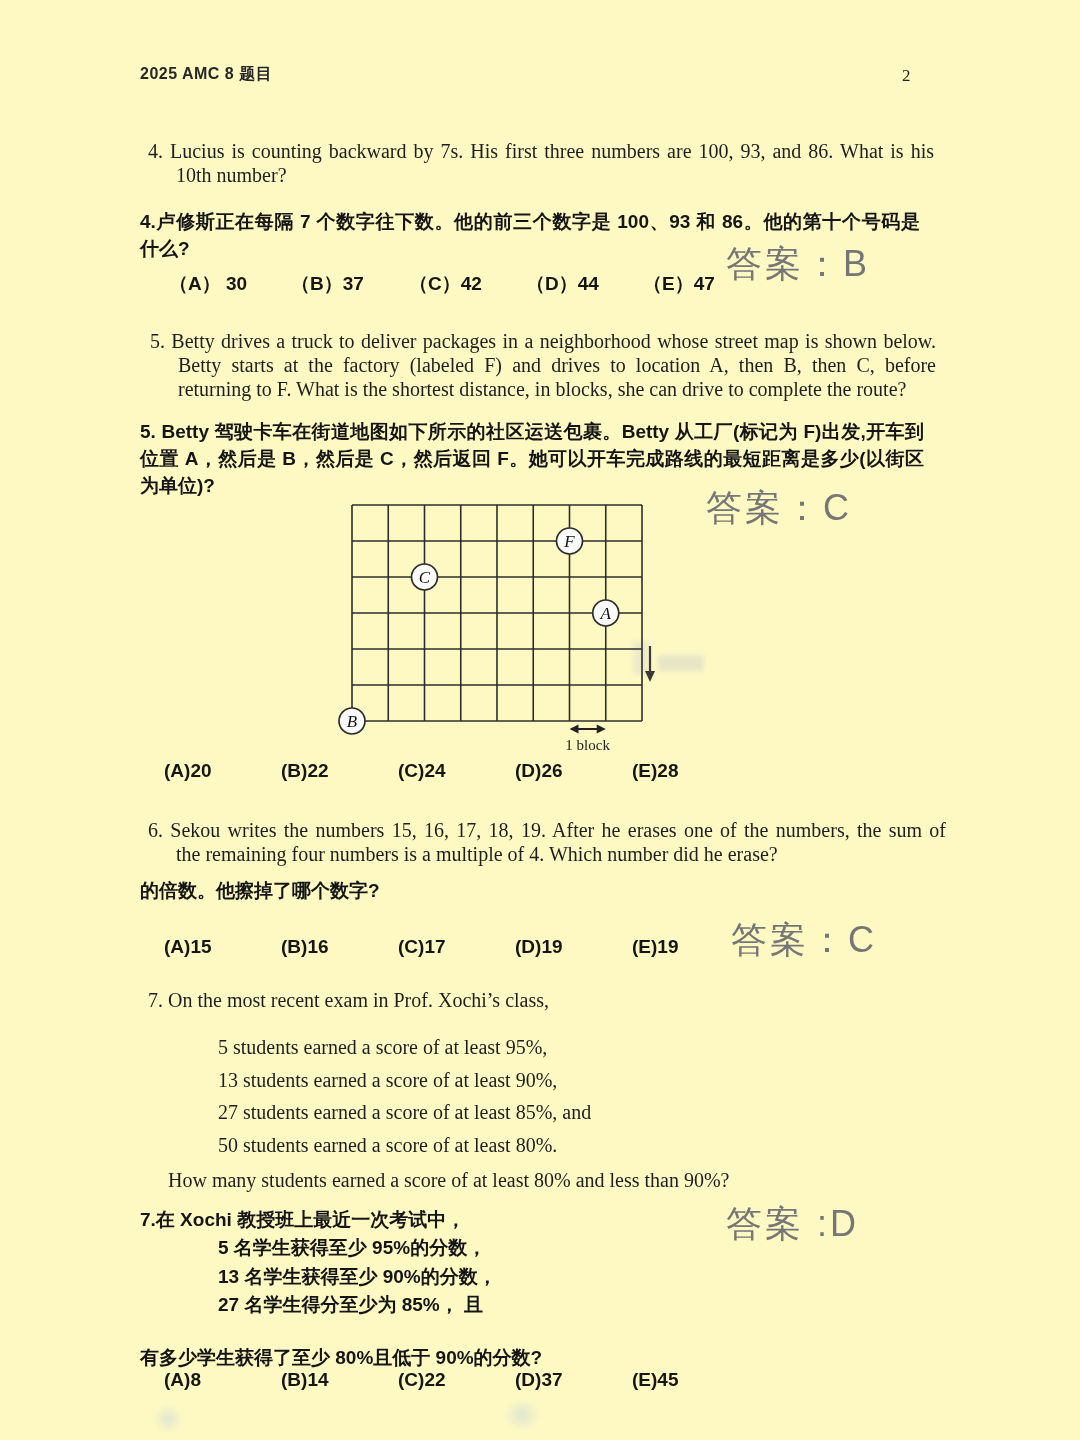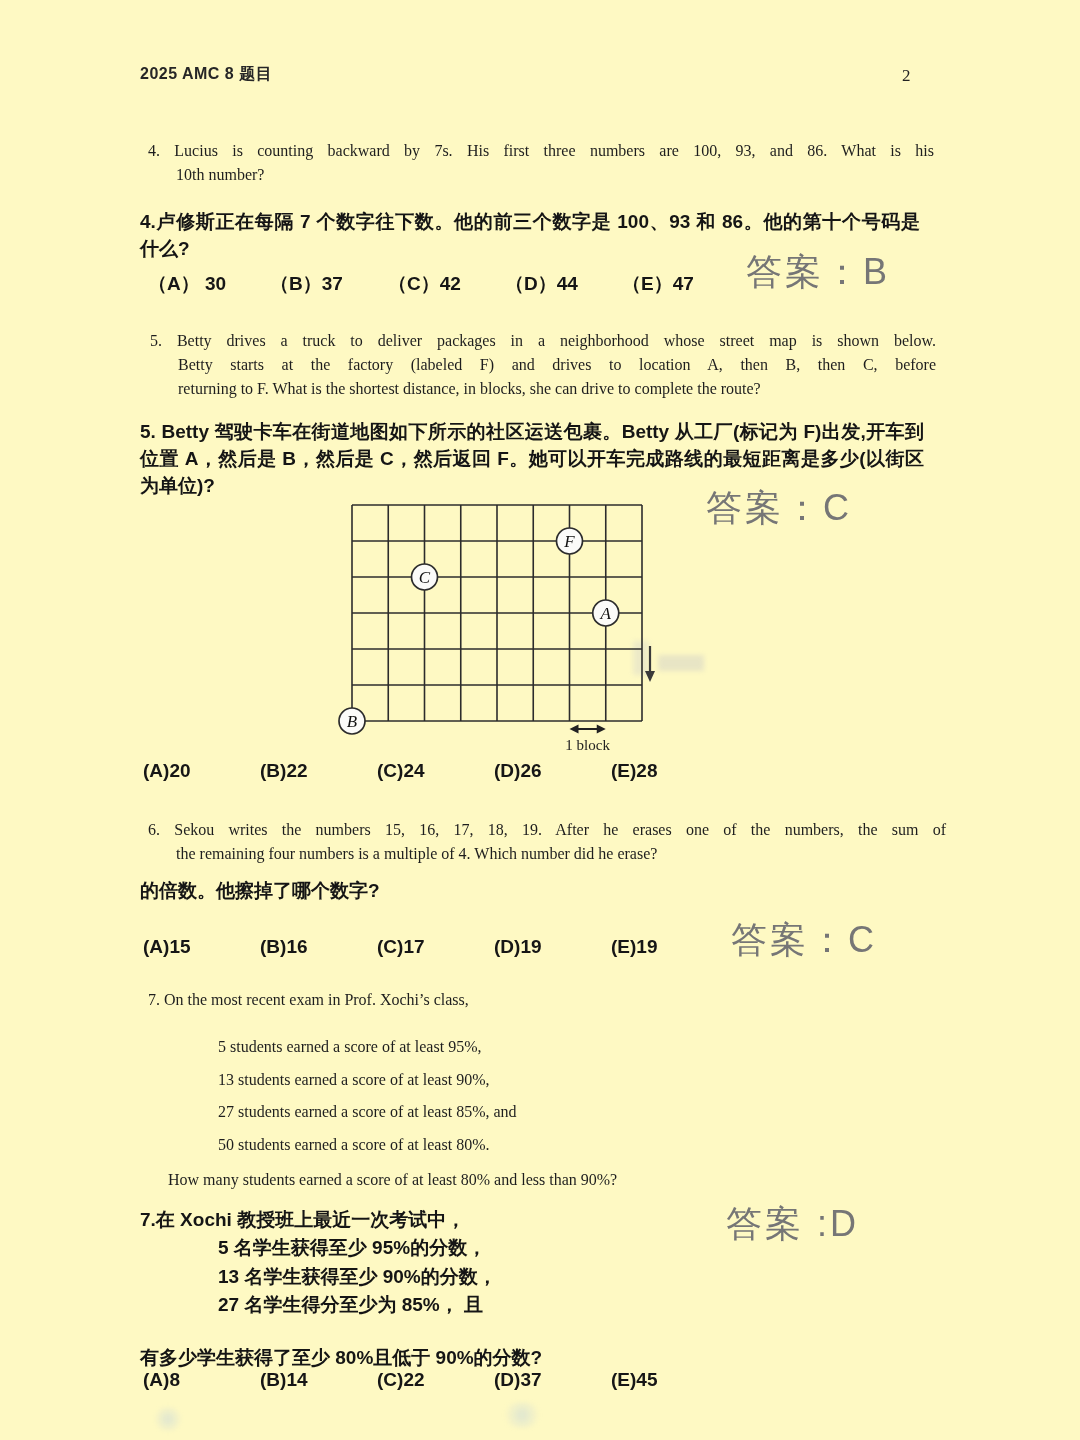--- a/index.html
+++ b/index.html
@@ -11,36 +11,36 @@
   }
   #page{
     position:relative;width:1080px;height:1440px;
     background:#fef9c3;
     color:#1c1c1c;
   }
   .abs{position:absolute;}
   
   .en{
     font-family:"Liberation Serif",serif;
-    font-size:16px;line-height:24px;color:#1e1e1e;
+    font-size:20px;line-height:24px;color:#1e1e1e;
   }
   .en-para{padding-left:28px;}
   .en-first{text-indent:-28px;}
   .jline{text-align:justify;text-align-last:justify;}
   
   .zh{
     font-family:"Liberation Sans",sans-serif;
     font-weight:600;font-size:19px;line-height:27px;color:#151515;
   }
   
   .choices{height:26px;width:640px;}
   .choices span{
     position:absolute;top:0;white-space:nowrap;
     font-family:"Liberation Sans",sans-serif;
-    font-weight:600;font-size:19px;color:#161616;
+    font-weight:600;font-size:19px;color:#161616;margin-left:21px;
   }
   .off0{left:0;} .off1{left:117px;} .off2{left:234px;} .off3{left:351px;} .off4{left:468px;}
   .p4off0{left:0;} .p4off1{left:122px;} .p4off2{left:240px;} .p4off3{left:357px;} .p4off4{left:474px;}
   
   .ans{
     font-family:"Liberation Sans",sans-serif;
     font-size:36px;font-weight:400;color:#767676;
     letter-spacing:3px;white-space:nowrap;
   }
   
@@ -74,21 +74,21 @@
     <div class="jline">4.卢修斯正在每隔 7 个数字往下数。他的前三个数字是 100、93 和 86。他的第十个号码是</div>
     <div>什么?</div>
   </div>
   <div class="abs choices" style="left:148px;top:271px;">
     <span class="p4off0">（A） 30</span>
     <span class="p4off1">（B）37</span>
     <span class="p4off2">（C）42</span>
     <span class="p4off3">（D）44</span>
     <span class="p4off4">（E）47</span>
   </div>
-  <div class="abs ans" style="left:726px;top:248px;margin-left:20px;">答案：B</div>
+  <div class="abs ans" style="left:726px;top:240px;">答案：B</div>
 
   <div class="abs en en-para" style="left:150px;top:329px;width:758px;">
     <div class="en-first jline">5.  Betty drives a truck to deliver packages in a neighborhood whose street map is shown below.</div>
     <div class="jline">Betty starts at the factory (labeled F) and drives to location A, then B, then C, before</div>
     <div>returning to F. What is the shortest distance, in blocks, she can drive to complete the route?</div>
   </div>
   <div class="abs zh" style="left:140px;top:418px;width:784px;">
     <div class="jline">5. Betty 驾驶卡车在街道地图如下所示的社区运送包裹。Betty 从工厂(标记为 F)出发,开车到</div>
     <div class="jline">位置 A，然后是 B，然后是 C，然后返回 F。她可以开车完成路线的最短距离是多少(以街区</div>
     <div>为单位)?</div>

